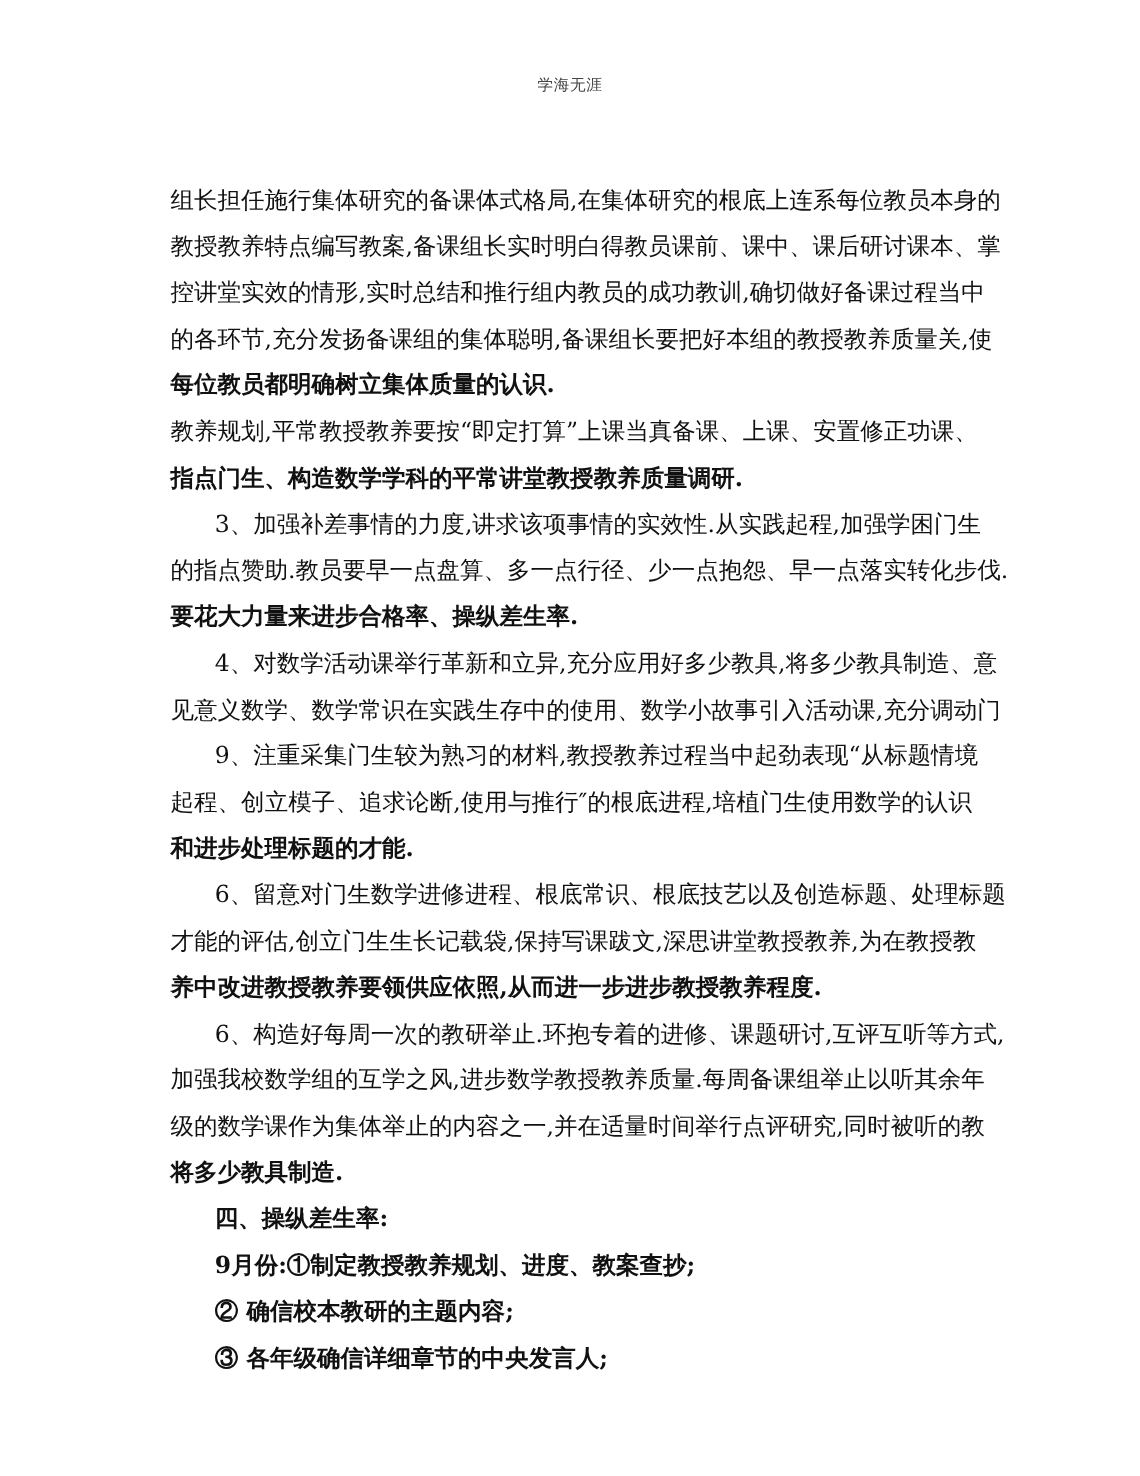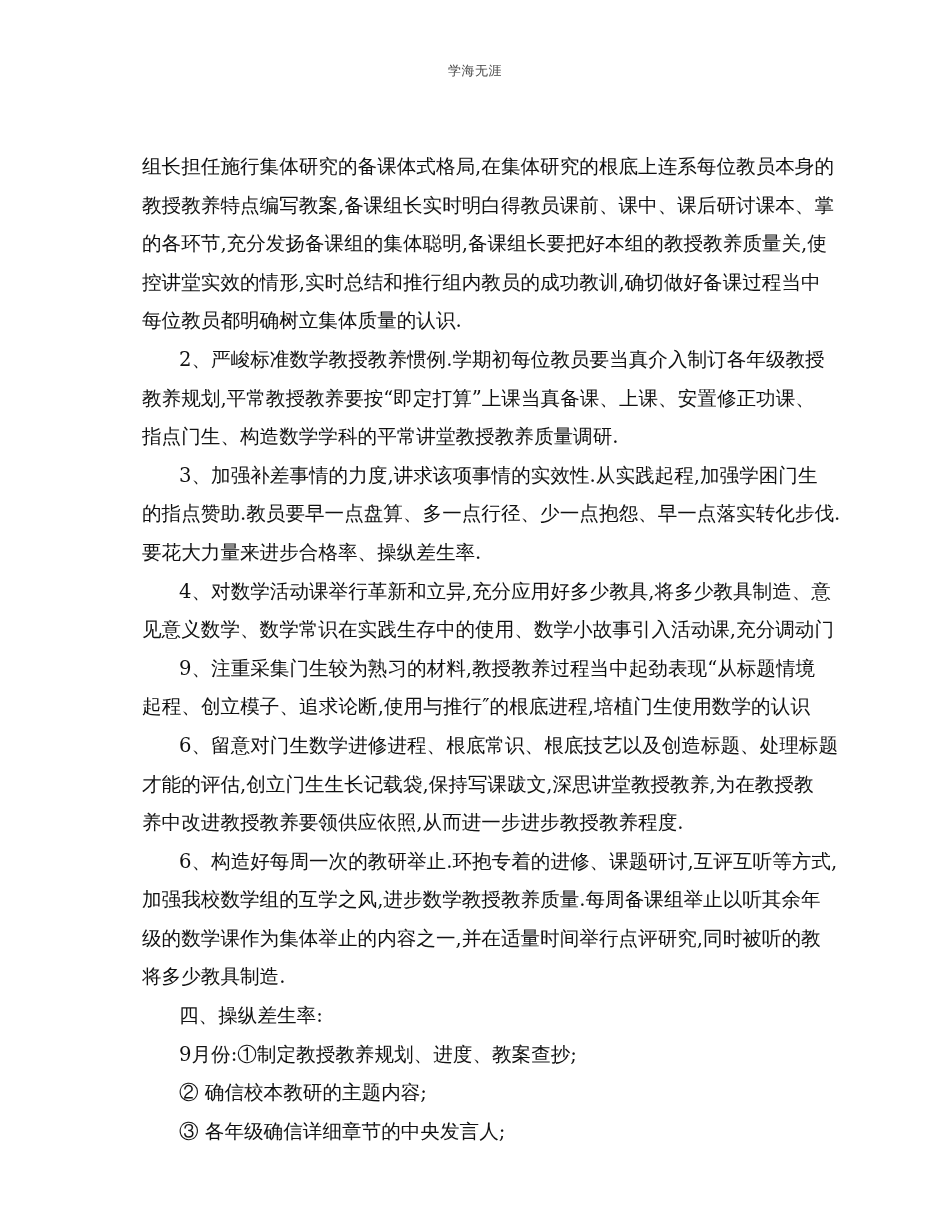--- a/index.html
+++ b/index.html
@@ -36,46 +36,47 @@
       height: 38.6px;
       line-height: 38.6px;
       font-size: 19.6px;
       white-space: nowrap;
       text-align: justify;
       text-align-last: justify;
       letter-spacing: 0;
     }
     .line.last {
       text-align-last: left;
+      font-weight: bold;
     }
     .line.indent {
       padding-left: 37px;
     }
   </style>
 </head>
 <body>
 
 <div class="page-header">学海无涯</div>
 
 <div class="doc-body">
   <div class="line">组长担任施行集体研究的备课体式格局,在集体研究的根底上连系每位教员本身的</div>
   <div class="line">教授教养特点编写教案,备课组长实时明白得教员课前、课中、课后研讨课本、掌</div>
+  <div class="line">控讲堂实效的情形,实时总结和推行组内教员的成功教训,确切做好备课过程当中</div>
   <div class="line">的各环节,充分发扬备课组的集体聪明,备课组长要把好本组的教授教养质量关,使</div>
-  <div class="line">控讲堂实效的情形,实时总结和推行组内教员的成功教训,确切做好备课过程当中</div>
   <div class="line last">每位教员都明确树立集体质量的认识.</div>
-  <div class="line indent">2、严峻标准数学教授教养惯例.学期初每位教员要当真介入制订各年级教授</div>
   <div class="line">教养规划,平常教授教养要按“即定打算”上课当真备课、上课、安置修正功课、</div>
   <div class="line last">指点门生、构造数学学科的平常讲堂教授教养质量调研.</div>
   <div class="line indent">3、加强补差事情的力度,讲求该项事情的实效性.从实践起程,加强学困门生</div>
   <div class="line">的指点赞助.教员要早一点盘算、多一点行径、少一点抱怨、早一点落实转化步伐.</div>
   <div class="line last">要花大力量来进步合格率、操纵差生率.</div>
   <div class="line indent">4、对数学活动课举行革新和立异,充分应用好多少教具,将多少教具制造、意</div>
   <div class="line">见意义数学、数学常识在实践生存中的使用、数学小故事引入活动课,充分调动门</div>
   <div class="line indent">9、注重采集门生较为熟习的材料,教授教养过程当中起劲表现“从标题情境</div>
   <div class="line">起程、创立模子、追求论断,使用与推行″的根底进程,培植门生使用数学的认识</div>
+  <div class="line last">和进步处理标题的才能.</div>
   <div class="line indent">6、留意对门生数学进修进程、根底常识、根底技艺以及创造标题、处理标题</div>
   <div class="line">才能的评估,创立门生生长记载袋,保持写课跋文,深思讲堂教授教养,为在教授教</div>
   <div class="line last">养中改进教授教养要领供应依照,从而进一步进步教授教养程度.</div>
   <div class="line indent">6、构造好每周一次的教研举止.环抱专着的进修、课题研讨,互评互听等方式,</div>
   <div class="line">加强我校数学组的互学之风,进步数学教授教养质量.每周备课组举止以听其余年</div>
   <div class="line">级的数学课作为集体举止的内容之一,并在适量时间举行点评研究,同时被听的教</div>
   <div class="line last">将多少教具制造.</div>
   <div class="line indent last">四、操纵差生率:</div>
   <div class="line indent last">9月份:①制定教授教养规划、进度、教案查抄;</div>
   <div class="line indent last">② 确信校本教研的主题内容;</div>

